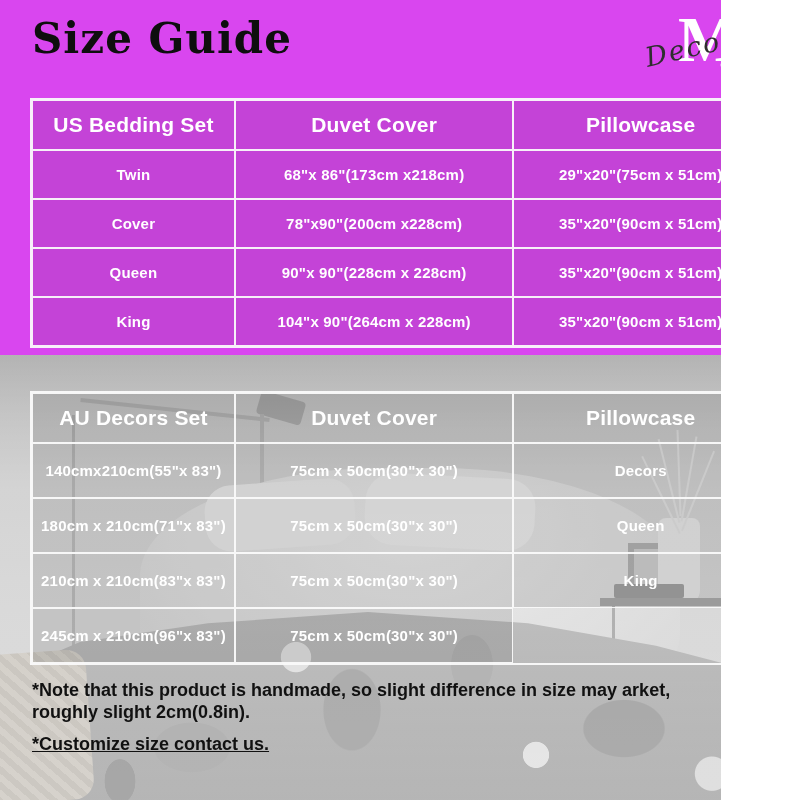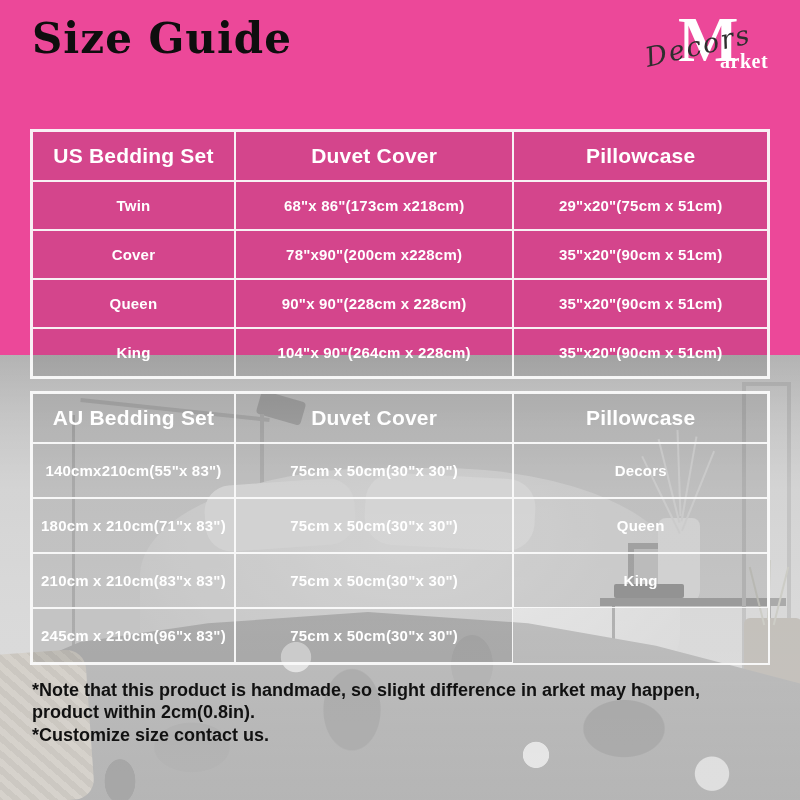--- a/index.html
+++ b/index.html
@@ -1,18 +1,18 @@
 <!DOCTYPE html>
 <html><head>
 <meta charset="utf-8">
 <style>
   html,body{margin:0;padding:0;}
   .canvas{
-    position:relative; width:800px; height:800px; overflow:hidden;
-    background:#ec4899;
+    position:relative; width:721px; height:800px; overflow:hidden;
+    background:#d946ef;
     font-family:"Liberation Sans", sans-serif;
   }
   
   .scene{position:absolute; inset:0; z-index:0;}
   .wall{
     position:absolute; left:0; top:355px; width:800px; height:445px;
     background:linear-gradient(180deg,#a9a9a9 0%,#b3b3b3 15%,#bdbdbd 50%,#c4c4c4 100%);
   }
   .shape{position:absolute;}
   .lamp-pole{left:72px; top:415px; width:3px; height:300px; background:#8f8f8f;}
@@ -94,35 +94,35 @@
     font-family:"Liberation Serif", serif; font-weight:bold;
     font-size:20px; color:#ffffff; letter-spacing:0.5px;
   }
   
   .size-table{
     position:absolute; left:30px; width:740px; z-index:2;
     display:grid; grid-template-columns:204fr 280fr 256fr;
     border:2px solid rgba(250,250,250,0.95);
     box-sizing:border-box;
   }
-  .t-us{top:98px;  grid-template-rows:50px repeat(4,49px);margin-top:31px;}
+  .t-us{top:98px;  grid-template-rows:50px repeat(4,49px);}
   .t-au{top:391px; grid-template-rows:50px repeat(4,55px);}
   .cell{
     display:flex; align-items:center; justify-content:center;
     border:1px solid rgba(250,250,250,0.95);
     background:rgba(52,52,52,0.13);
     color:#ffffff; text-align:center;
     font-size:15px; font-weight:bold; letter-spacing:0.2px;
     padding:0 2px; box-sizing:border-box; white-space:nowrap; overflow:hidden;
   }
   .cell.hdr{font-size:21px;}
   
   .notes{position:absolute; left:32px; top:679px; width:748px; z-index:3; color:#111111;}
   .note-line{font-size:18px; font-weight:bold; line-height:22px;}
-  .note2{margin-top:1px;}
+  .note2{margin-top:10px;text-decoration:underline;}
 </style>
 </head>
 <body>
 
 <div class="canvas">
 
   <div class="scene">
     <div class="wall shape"></div>
     <div class="shape lamp-pole"></div>
     <div class="shape lamp-arm"></div>
@@ -180,39 +180,39 @@
     <div class="cell">Queen</div>
     <div class="cell">90"x 90"(228cm x 228cm)</div>
     <div class="cell">35"x20"(90cm x 51cm)</div>
 
     <div class="cell">King</div>
     <div class="cell">104"x 90"(264cm x 228cm)</div>
     <div class="cell">35"x20"(90cm x 51cm)</div>
   </div>
 
   <div class="size-table t-au">
-    <div class="cell hdr">AU Bedding Set</div>
+    <div class="cell hdr">AU Decors Set</div>
     <div class="cell hdr">Duvet Cover</div>
     <div class="cell hdr">Pillowcase</div>
 
     <div class="cell">140cmx210cm(55"x 83")</div>
     <div class="cell">75cm x 50cm(30"x 30")</div>
 
     <div class="cell">Decors</div>
     <div class="cell">180cm x 210cm(71"x 83")</div>
     <div class="cell">75cm x 50cm(30"x 30")</div>
 
     <div class="cell">Queen</div>
     <div class="cell">210cm x 210cm(83"x 83")</div>
     <div class="cell">75cm x 50cm(30"x 30")</div>
 
     <div class="cell">King</div>
     <div class="cell">245cm x 210cm(96"x 83")</div>
     <div class="cell">75cm x 50cm(30"x 30")</div>
   </div>
 
   <div class="notes">
-    <div class="note-line">*Note that this product is handmade, so slight  difference in arket may happen,</div>
-    <div class="note-line">product within 2cm(0.8in).</div>
+    <div class="note-line">*Note that this product is handmade, so slight  difference in size may arket,</div>
+    <div class="note-line">roughly slight 2cm(0.8in).</div>
     <div class="note-line note2">*Customize size contact us.</div>
   </div>
 
 </div>
 
 </body></html>

